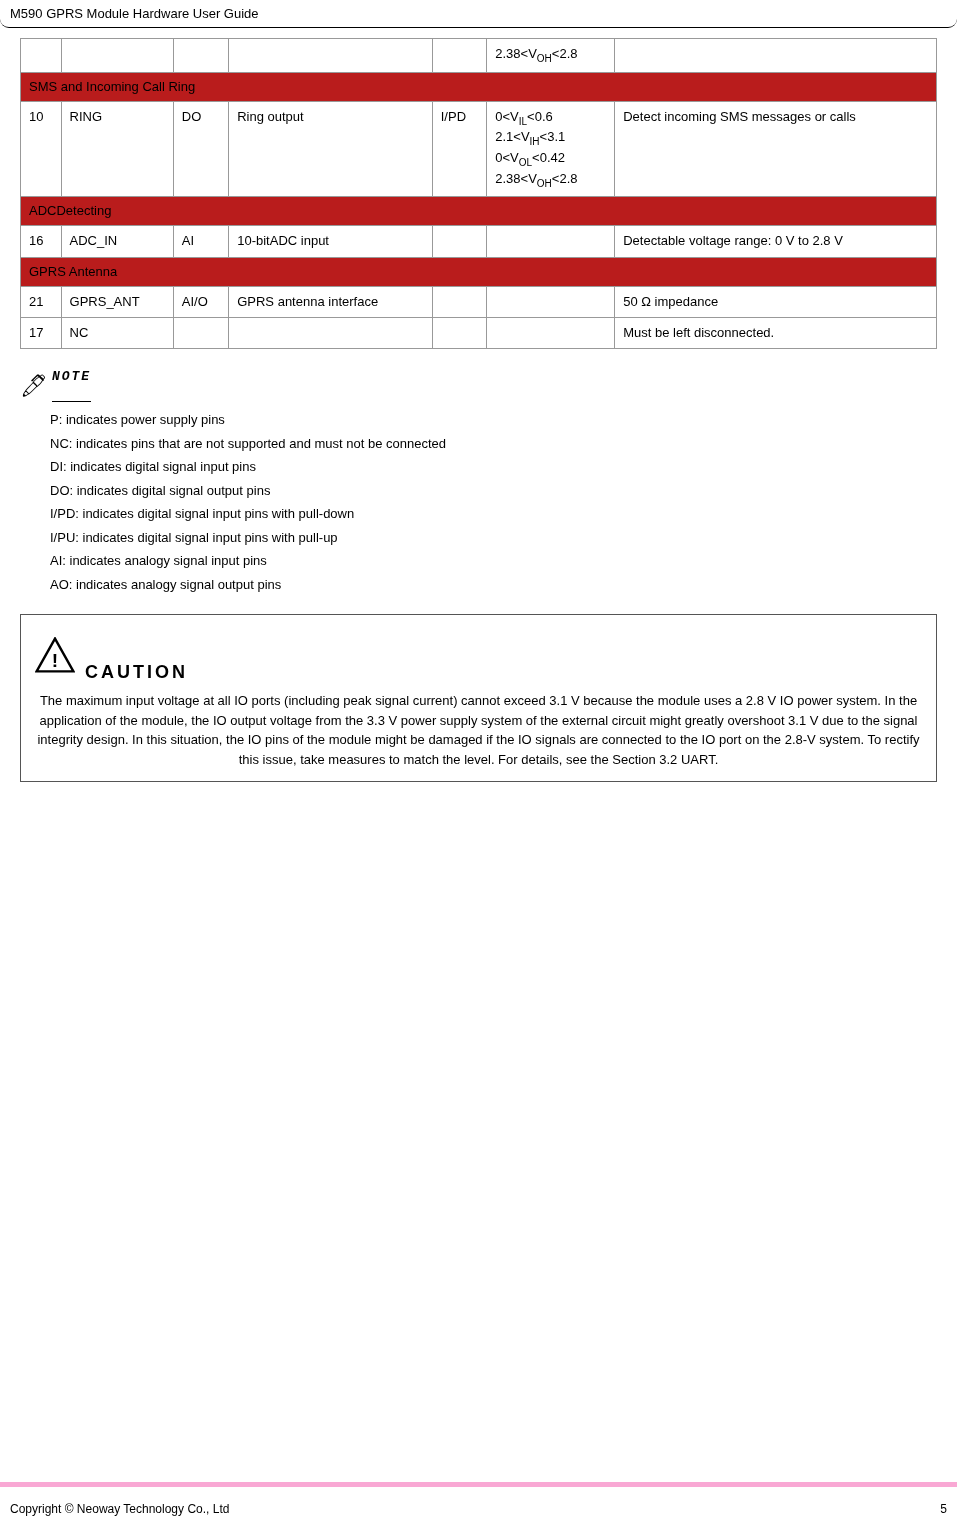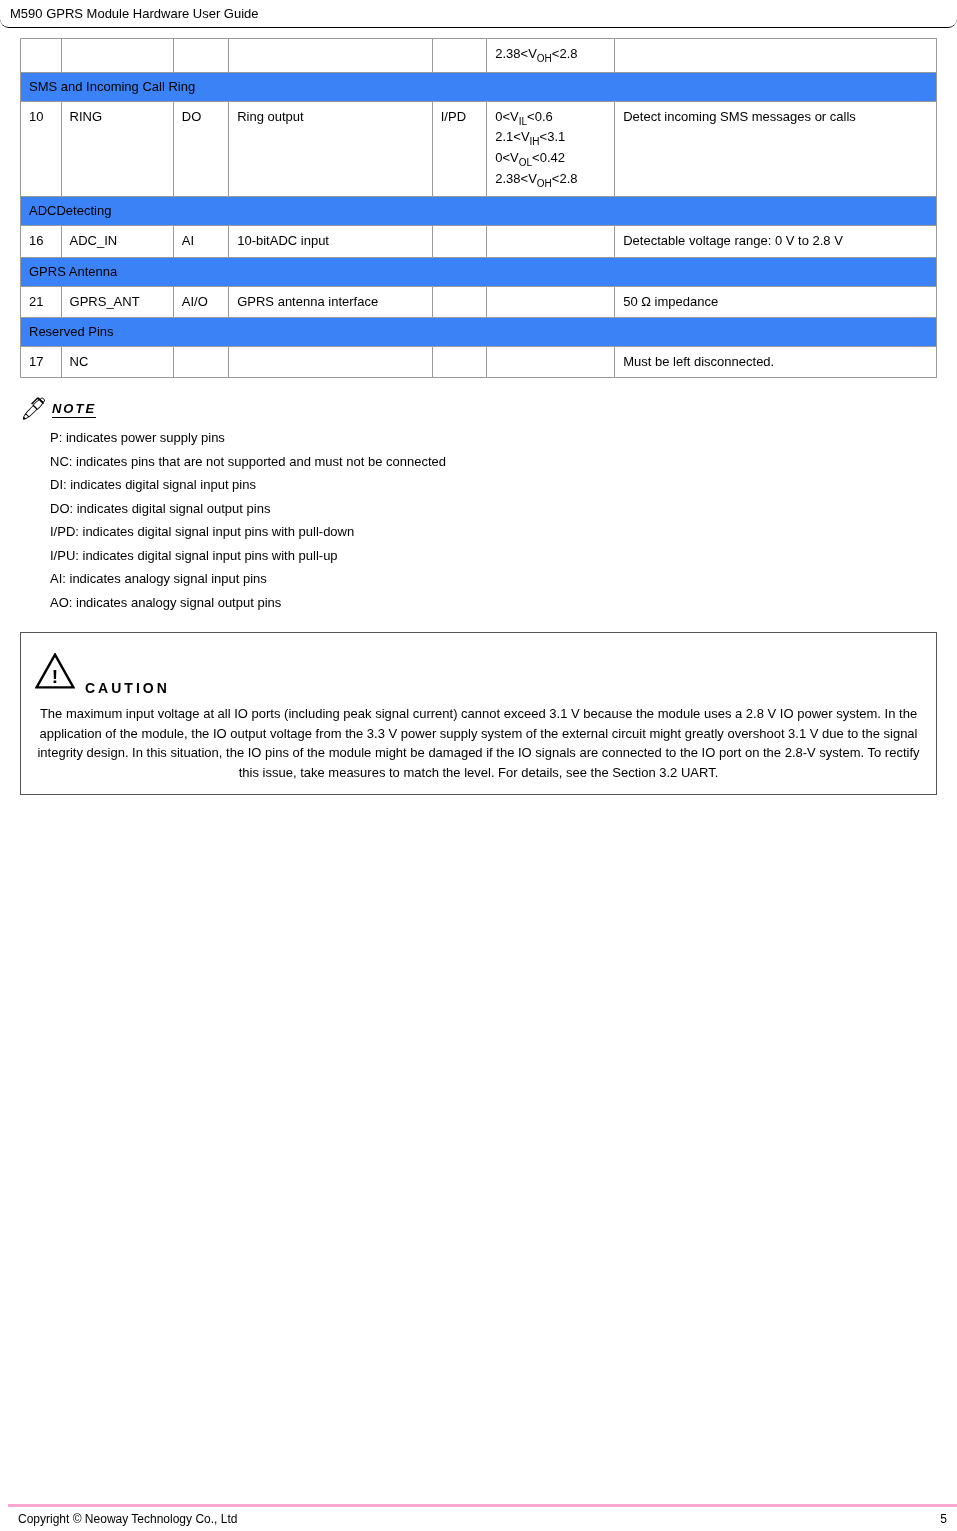--- a/index.html
+++ b/index.html
@@ -33,21 +33,21 @@
 
     table td {
       border: 1px solid #999;
       padding: 6px 8px;
       vertical-align: top;
       font-size: 13px;
       line-height: 1.4;
     }
 
     .section-header td {
-      background: #3b82f6;
+      background: #b91c1c;
       border: 1px solid #999;
       font-size: 13px;
       padding: 5px 8px;
       font-weight: normal;
     }
 
     sub {
       font-size: 10px;
       vertical-align: sub;
     }
@@ -66,26 +66,26 @@
     .note-hand {
       font-size: 22px;
       margin-right: 4px;
       line-height: 1;
     }
 
     .note-text-label {
       font-size: 13px;
       font-weight: bold;
       font-style: italic;
-      font-family: Liberation Sans, sans-serif;
+      font-family: Liberation Mono, monospace;
       letter-spacing: 2px;
       text-transform: uppercase;
       border-bottom: 1px solid #000;
       display: inline-block;
-      padding-bottom: 1px;
+      padding-bottom: 17px;
     }
 
     .note-items {
       padding-left: 30px;
     }
 
     .note-items p {
       margin-bottom: 4px;
       font-size: 13px;
       line-height: 1.5;
@@ -105,40 +105,40 @@
     }
 
     .caution-triangle {
       width: 40px;
       height: 36px;
       margin-right: 10px;
       flex-shrink: 0;
     }
 
     .caution-label {
-      font-size: 14px;
+      font-size: 18px;
       font-weight: bold;
       letter-spacing: 3px;
       font-family: Arial, sans-serif;
       margin-top: 35px;
     }
 
     .caution-body {
       font-size: 13px;
       line-height: 1.5;
       text-align: center;
     }
 
     .page-footer {
       position: absolute;
       bottom: 0;
-      left: 8px;
+      left: 0;
       right: 0;
-      border-top: 3px solid #f9a8d4;
-      padding: 5px 10px;
+      border-top: 5px solid #f9a8d4;
+      padding: 15px 10px;
       display: flex;
       justify-content: space-between;
       font-size: 12px;
     }
   </style>
 </head>
 <body>
 
 <div class="page-header">
   <span>M590 GPRS Module Hardware User Guide</span>
@@ -199,23 +199,20 @@
     <tr>
       <td>21</td>
       <td>GPRS_ANT</td>
       <td>AI/O</td>
       <td>GPRS antenna interface</td>
       <td></td>
       <td></td>
       <td>50 Ω impedance</td>
     </tr>
 
-    <tr class="section-header">
-      <td colspan="7">Reserved Pins</td>
-    </tr>
 
     <tr>
       <td>17</td>
       <td>NC</td>
       <td></td>
       <td></td>
       <td></td>
       <td></td>
       <td>Must be left disconnected.</td>
     </tr>

